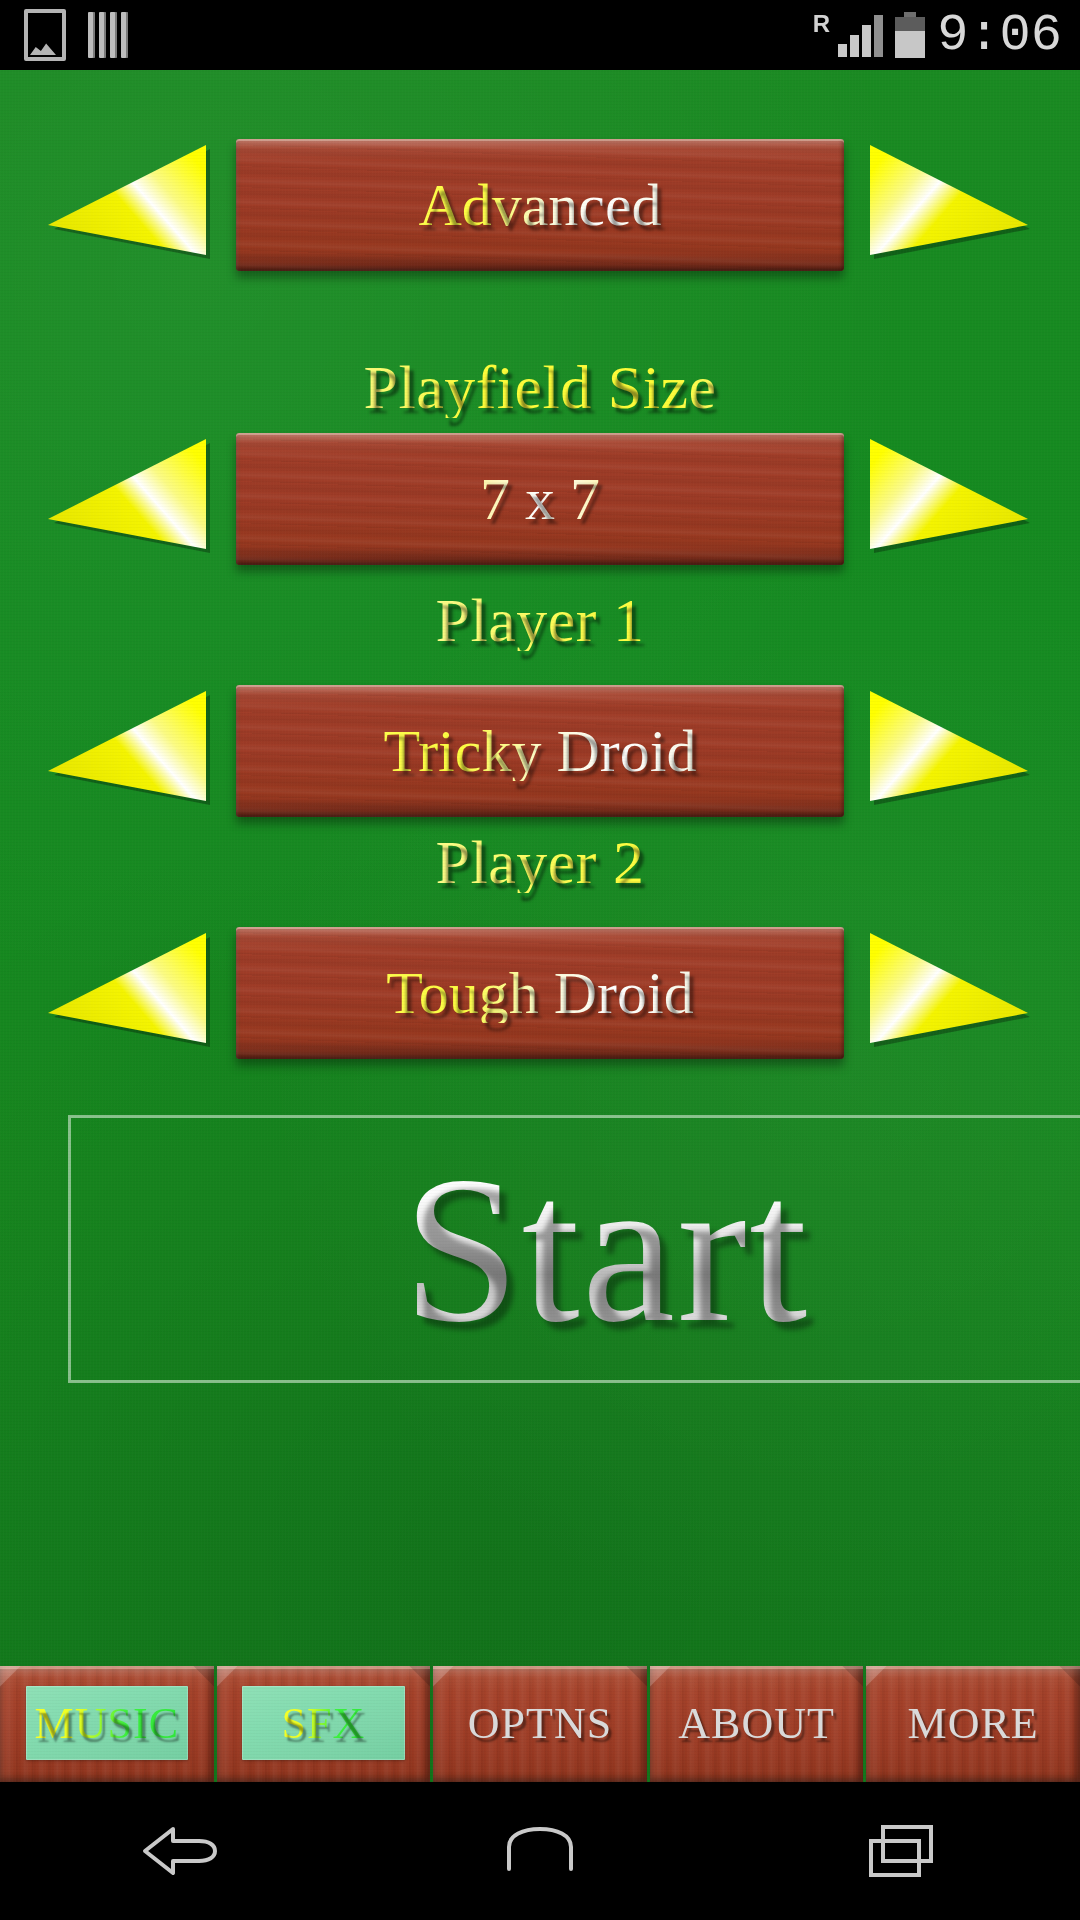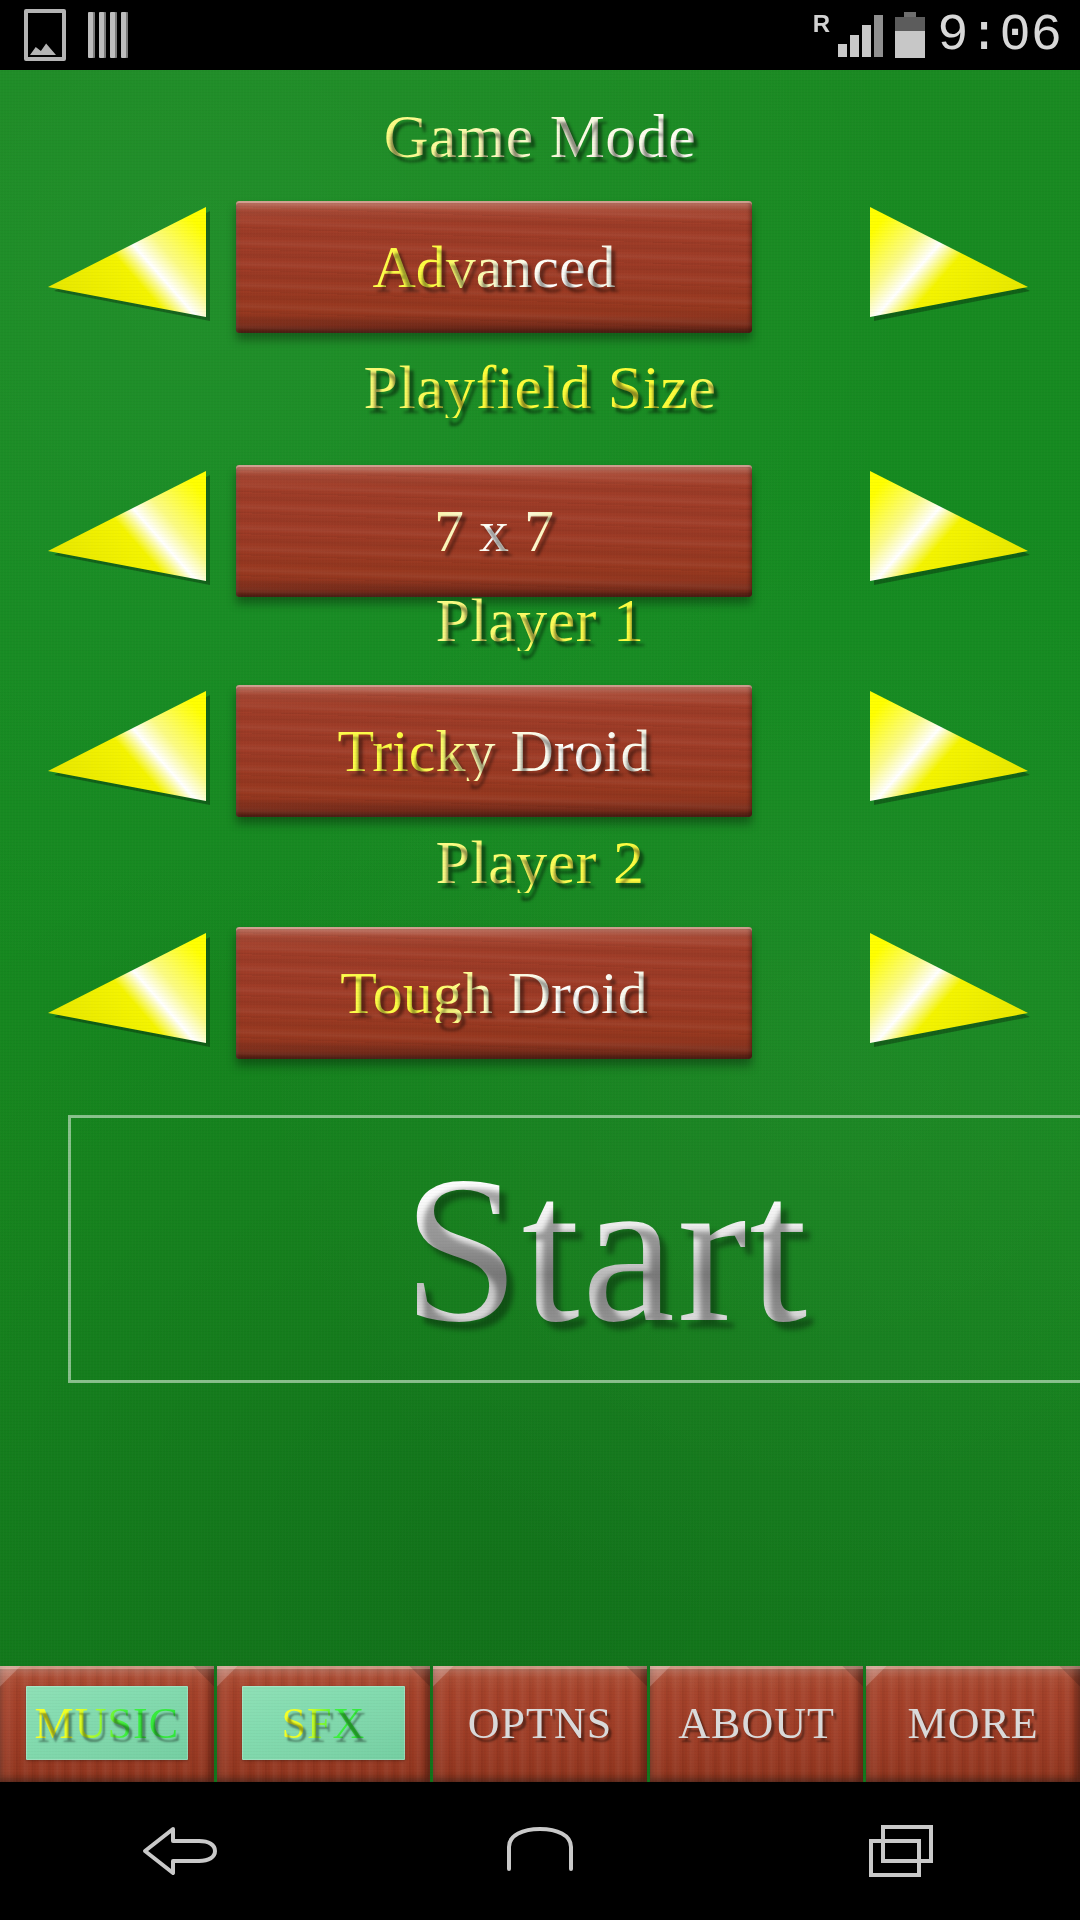--- a/index.html
+++ b/index.html
@@ -84,21 +84,21 @@
   .grad-c{
     background-image:linear-gradient(95deg,#ffffff 0%,#fbfbe6 20%,#fdfd42 56%,#fdfd38 78%,#fdfd40 100%);
     -webkit-background-clip:text;background-clip:text;color:transparent;
     -webkit-text-fill-color:transparent;
   }
 
   .selector{position:relative;width:1080px;height:132px;}
 
   
   .plaque{
-    position:absolute;left:236px;top:0;width:516px;height:132px;
+    position:absolute;left:236px;top:0;width:608px;height:132px;
     border-radius:3px;
     background:
       linear-gradient(180deg, rgba(255,255,255,.30) 0px, rgba(255,255,255,.05) 10px, rgba(255,255,255,0) 22px),
       linear-gradient(180deg, rgba(0,0,0,0) 86%, rgba(0,0,0,.28) 100%),
       repeating-linear-gradient(2deg,
         rgba(0,0,0,.055) 0px, rgba(0,0,0,0) 3px,
         rgba(255,255,255,.045) 6px, rgba(0,0,0,0) 11px,
         rgba(0,0,0,.05) 15px, rgba(0,0,0,0) 21px),
       linear-gradient(180deg,#a6412b 0%,#a03d28 18%,#9e3b26 50%,#97381f 82%,#8e3420 100%);
     box-shadow:
@@ -229,21 +229,20 @@
           <span class="body"></span>
           <span class="fill"></span>
       </span>
       <span class="sb-time">9:06</span>
     </div>
   </div>
 
   <div class="felt">
 
     <div class="row" style="top:35px;">
-      <div class="row-label grad-a">Game Mode</div>
       <div class="selector" style="margin-top:34px;">
         <div class="arrow left">
           <svg viewBox="0 0 162 118" aria-hidden="true">
             <defs>
               <linearGradient id="gL1" x1="1" y1="0.25" x2="0.1" y2="0.8">
                 <stop offset="0%" stop-color="#ffff00"></stop>
                 <stop offset="28%" stop-color="#fbfb84"></stop>
                 <stop offset="42%" stop-color="#ffffff"></stop>
                 <stop offset="56%" stop-color="#f4f400"></stop>
                 <stop offset="100%" stop-color="#e8e800"></stop>
@@ -269,21 +268,21 @@
             </defs>
             <polygon points="4,4 4,114 160,84" fill="rgba(0,0,0,.30)"></polygon>
             <polygon points="0,0 0,110 158,80" fill="url(#gR1)"></polygon>
           </svg>
         </div>
       </div>
     </div>
 
     <div class="row" style="top:286px;">
       <div class="row-label grad-b">Playfield Size</div>
-      <div class="selector" style="margin-top:47px;">
+      <div class="selector" style="margin-top:15px;">
         <div class="arrow left">
           <svg viewBox="0 0 162 118" aria-hidden="true">
             <polygon points="162,4 162,114 6,84" fill="rgba(0,0,0,.30)"></polygon>
             <polygon points="158,0 158,110 0,80" fill="url(#gL1)"></polygon>
           </svg>
         </div>
         <div class="plaque">
           <span class="plaque-text pale">7 x 7</span>
         </div>
         <div class="arrow right">

